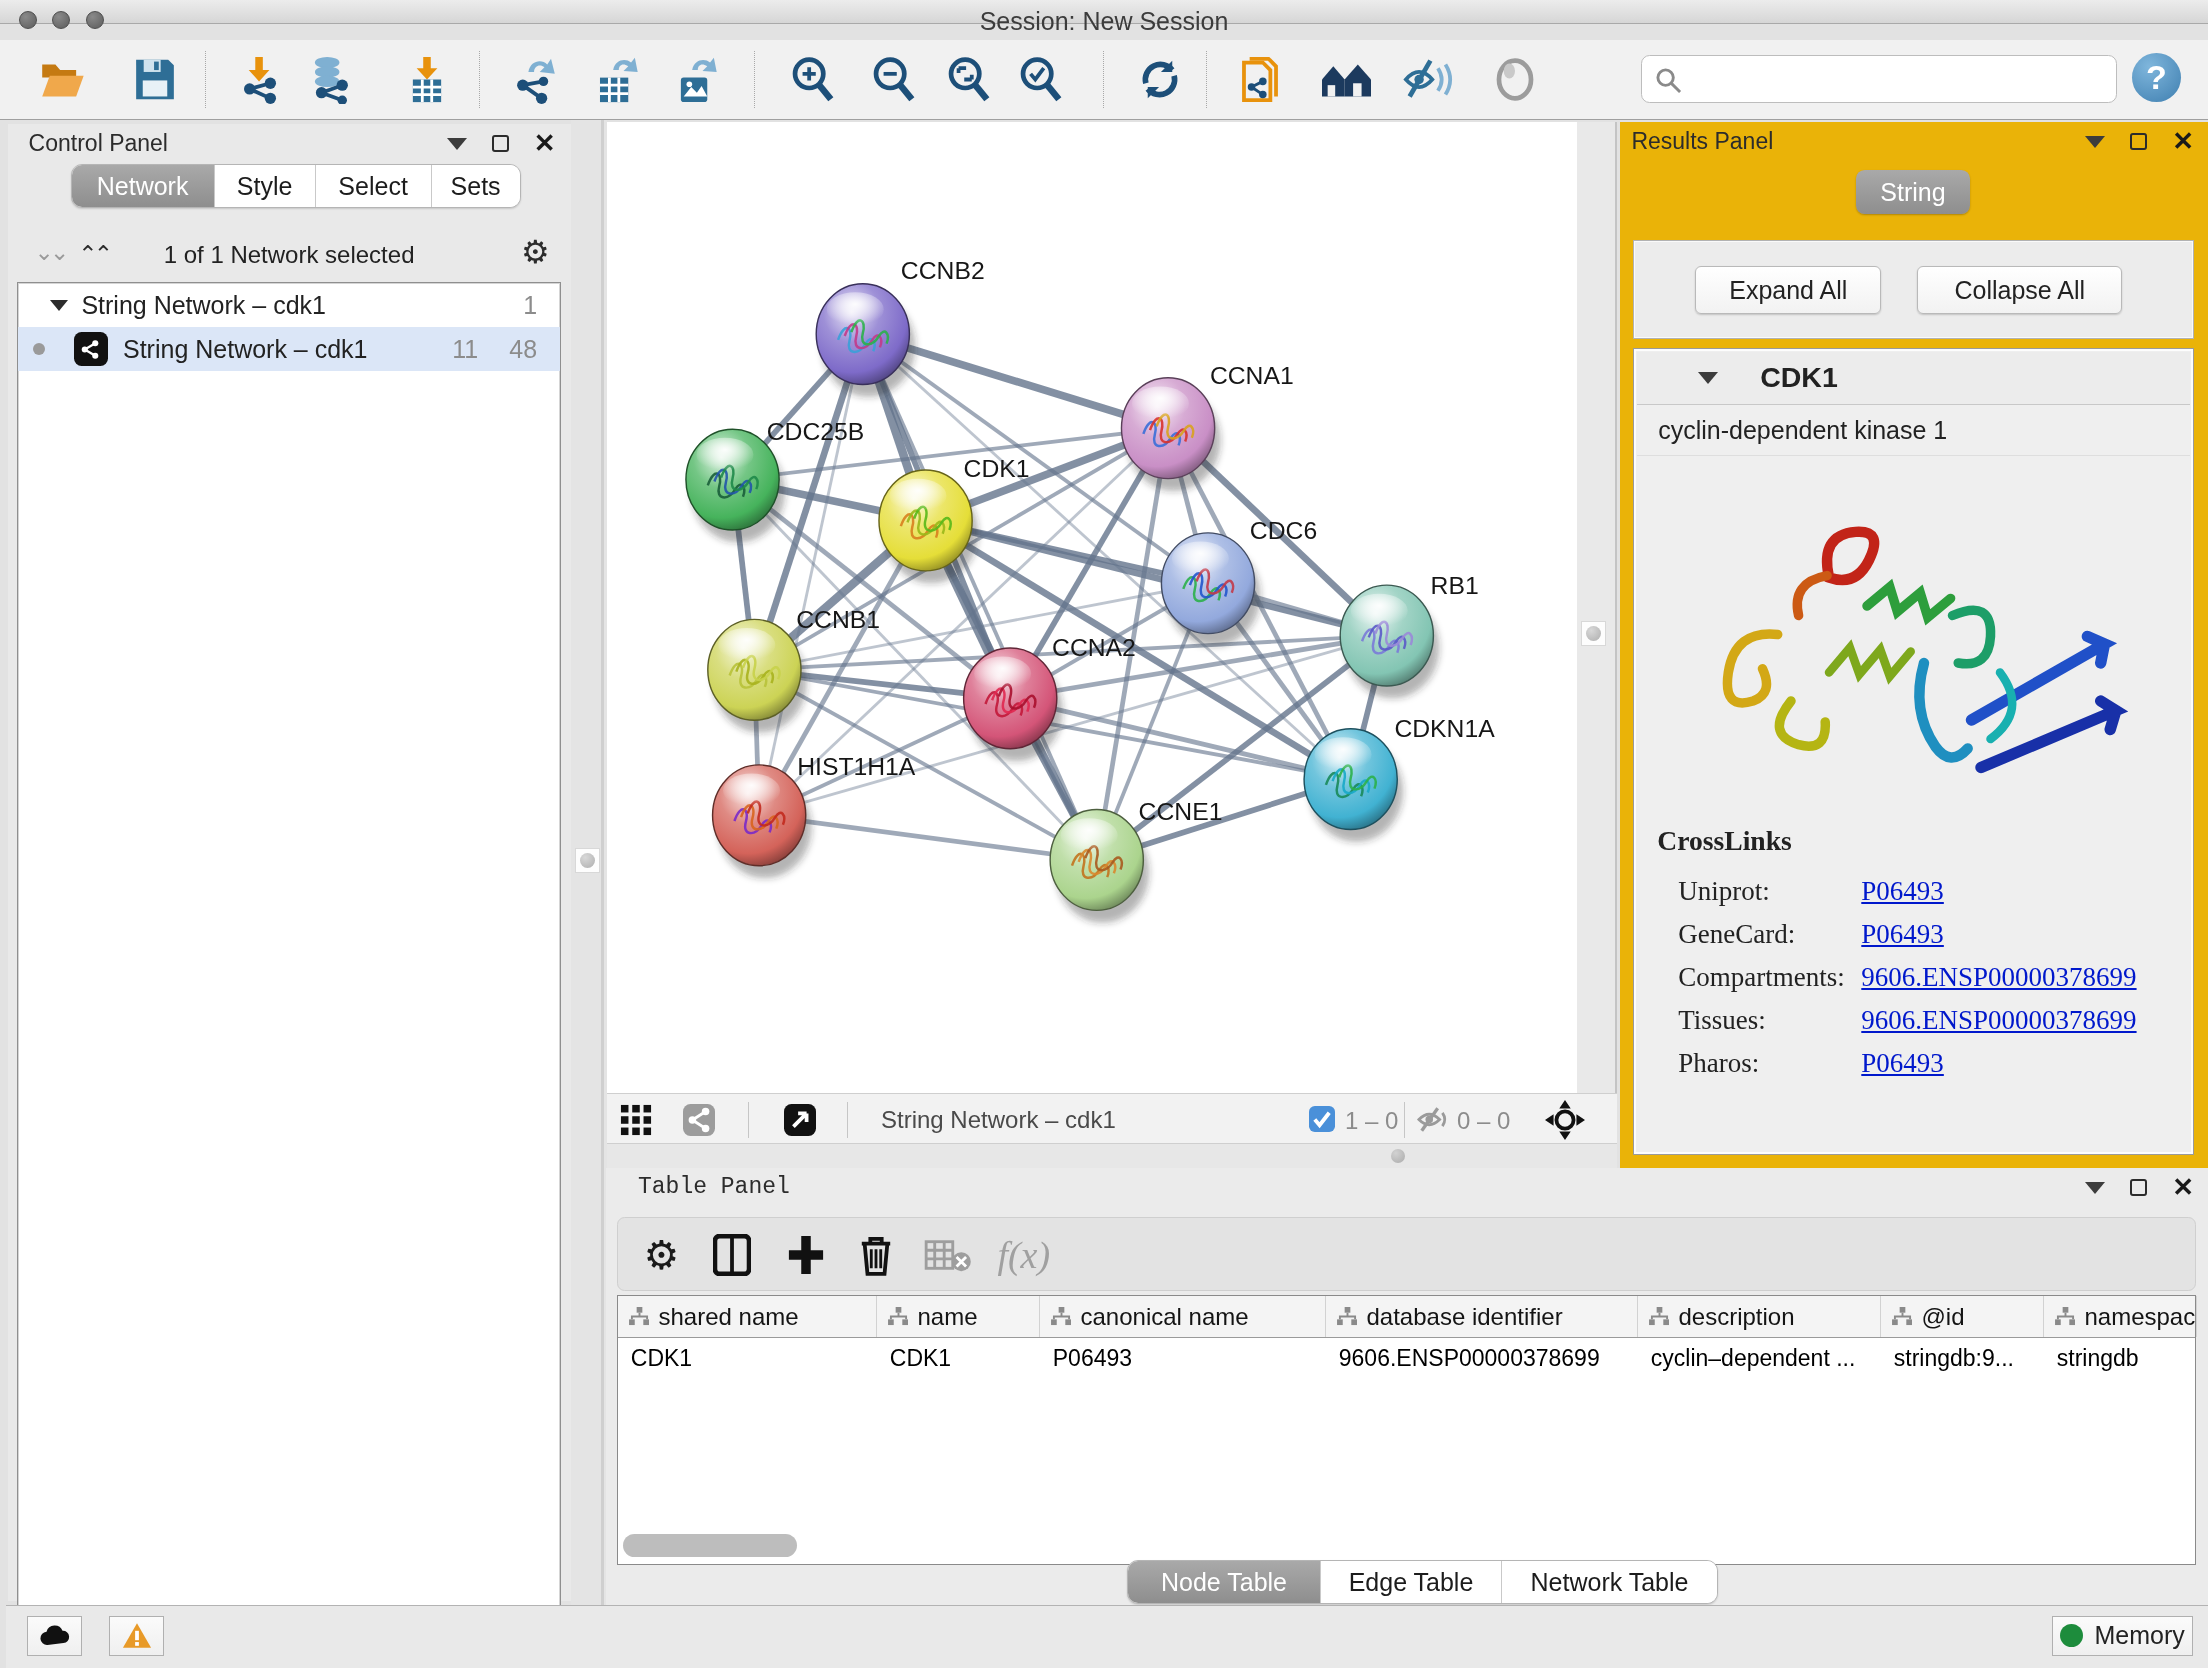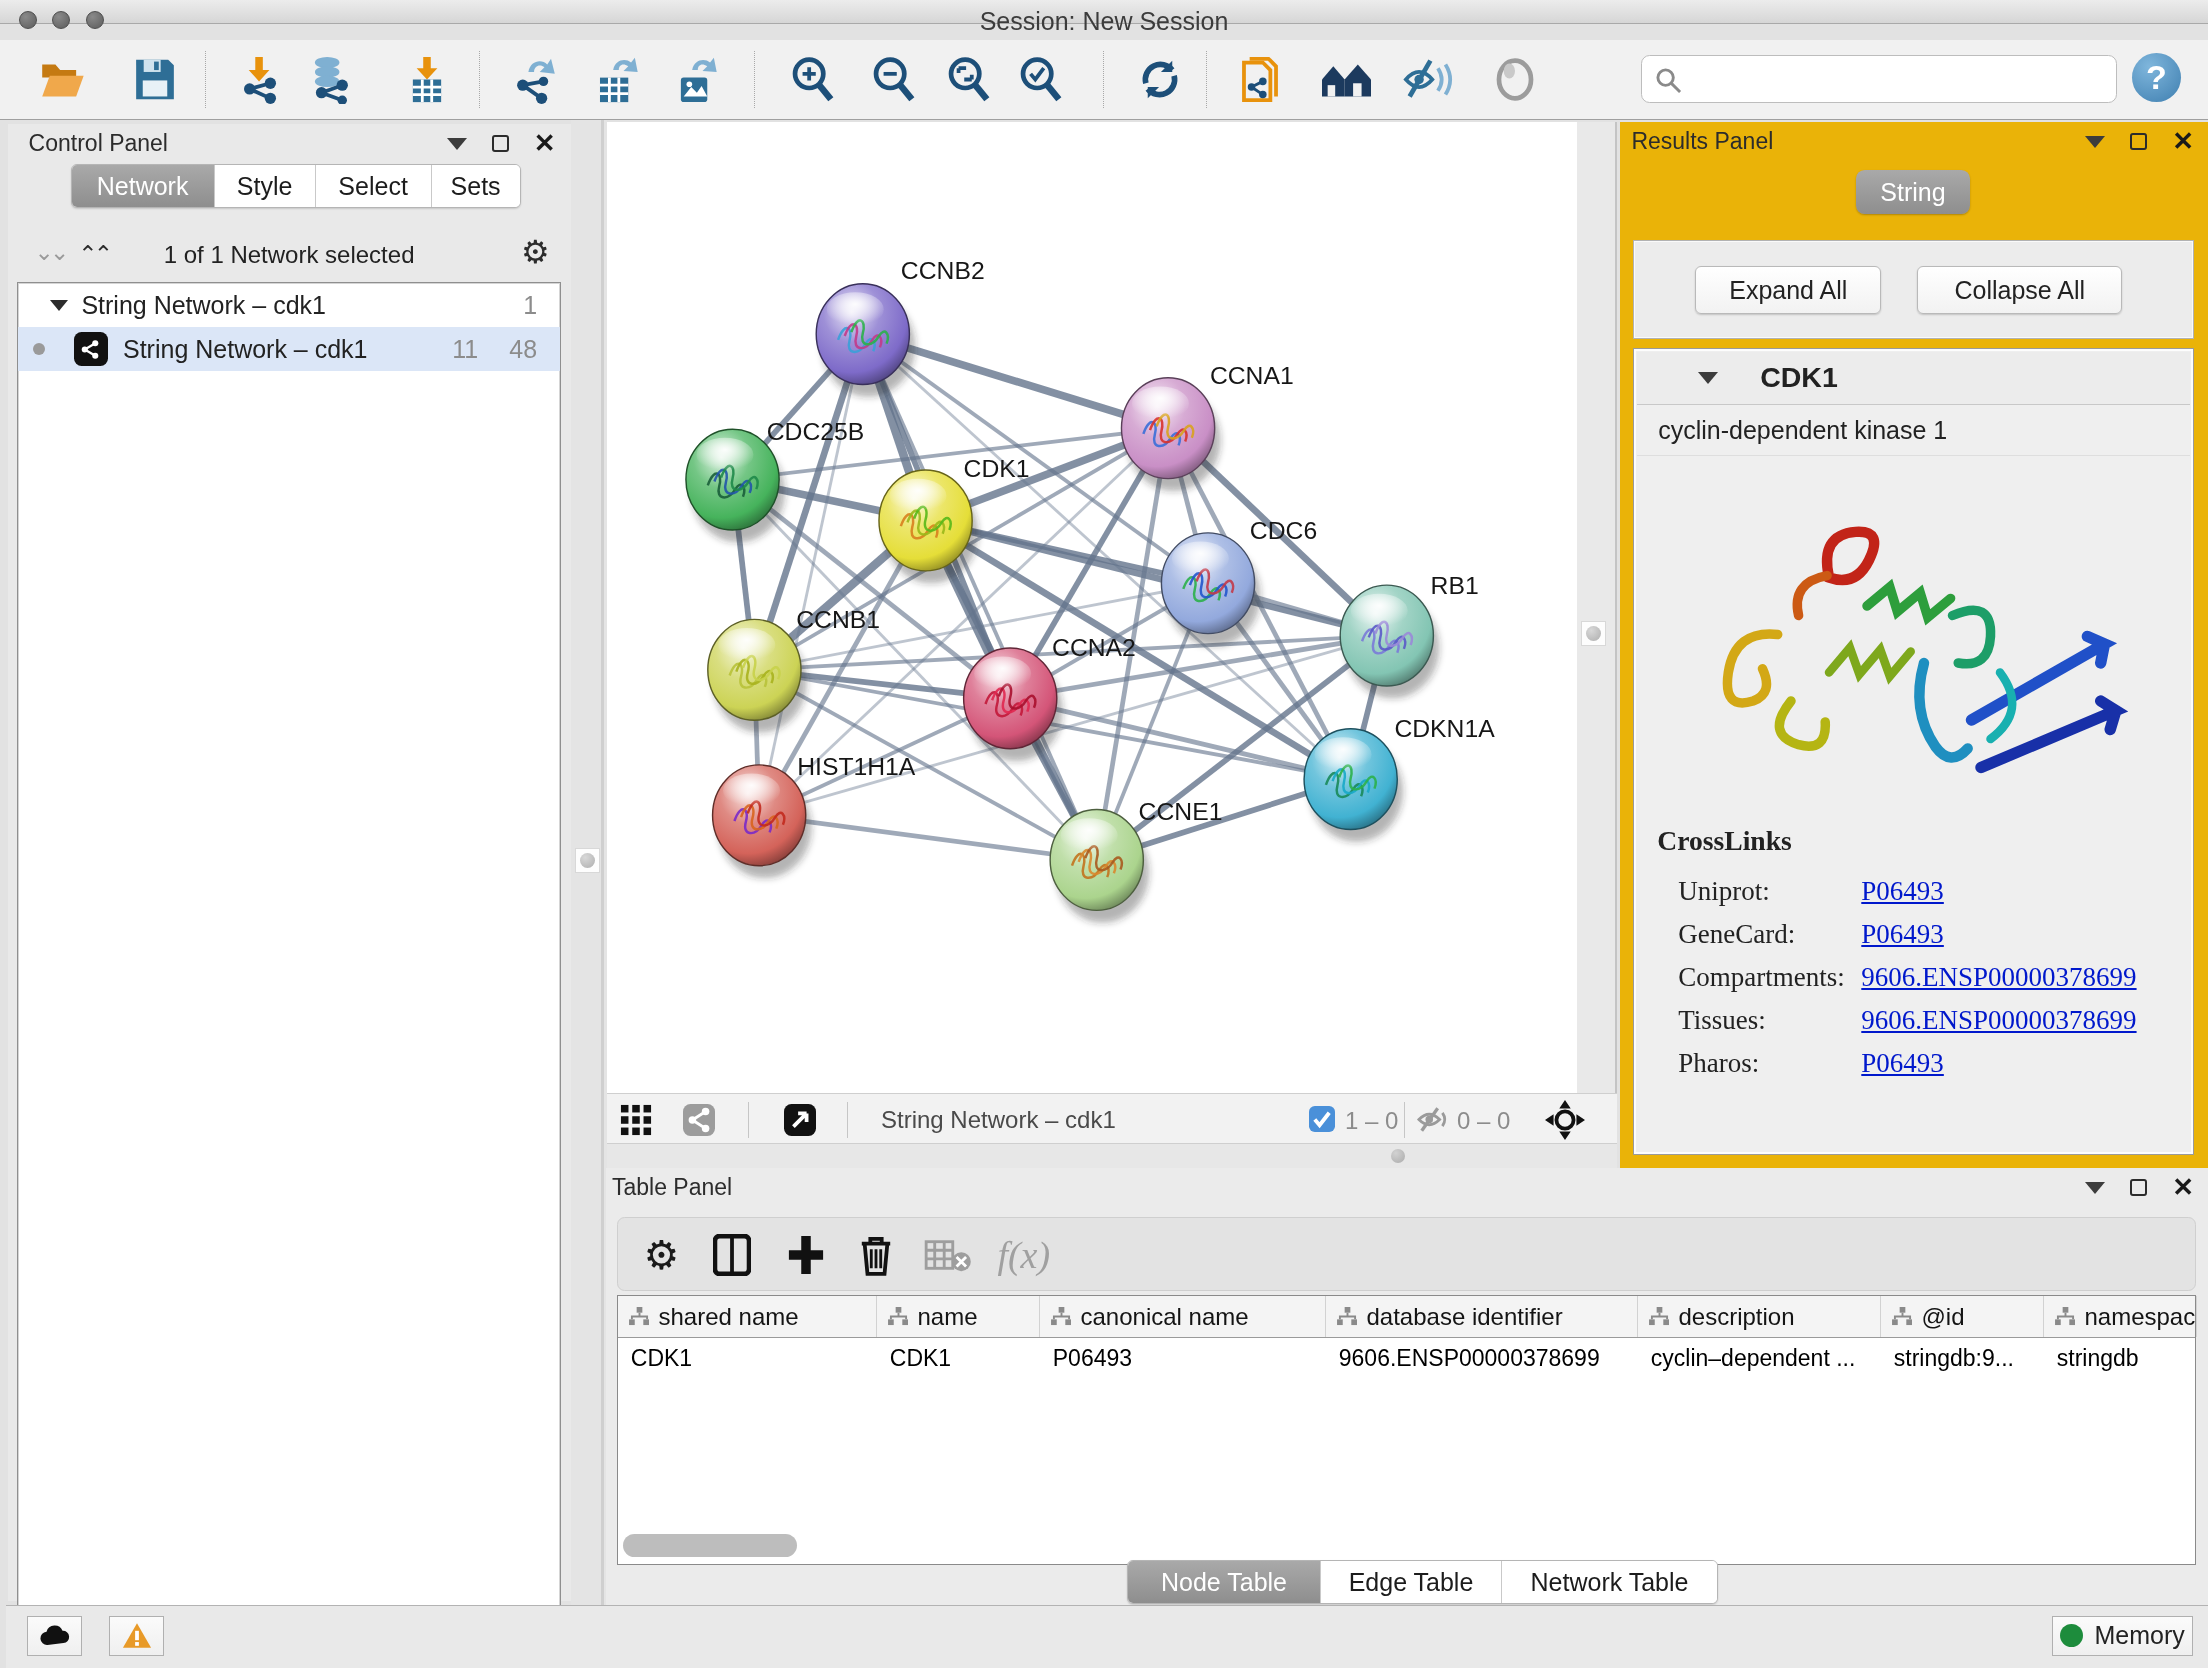--- a/index.html
+++ b/index.html
@@ -30,21 +30,21 @@
 
   
   .panel-title { font-size:23px; color:#2c2c2c; }
   .ph-ics { display:flex; gap:25px; align-items:center; }
   .ph-caret { width:0; height:0; border-left:10.5px solid transparent; border-right:10.5px solid transparent;
     border-top:12.4px solid #3c3c3c; }
   .ph-float { width:17px; height:17px; border:2.9px solid #2c2c2c; border-radius:2.9px; }
   .ph-close { font-size:26px; font-weight:bold; color:#1a1a1a; line-height:17px; }
 
   
-  .seg { display:flex; height:44px; border-radius:6px; overflow:hidden;
+  .seg { display:flex; height:44px; border-radius:11px; overflow:hidden;
     border:1px solid #b5b5b5; background:#fff; box-shadow:0 1px 1.9px rgba(0,0,0,.15); }
   .seg .tab { display:flex; align-items:center; justify-content:center; font-size:25px;
     color:#1c1c1c; background:#fff; border-right:1px solid #c9c9c9; cursor:pointer; }
   .seg .tab:last-child { border-right:none; }
   .seg .tab.sel { background:linear-gradient(#a9a9a9,#8e8e8e); color:#fff; }
 
   
   #control-panel { left:7.6px; top:124px; width:563px; height:1477px; background:#e9e9e9; }
   #cp-tree-box { left:9.5px; top:158px; width:544px; height:1416px; background:#fff;
     border:1.9px solid #8f8f8f; box-shadow:inset 0 0 0 1px #d5d5d5; }
@@ -662,21 +662,21 @@
           <div class="cl-row">
             <span class="cl-label">Pharos:</span>
             <span class="cl-val"><a href="#">P06493</a></span>
           </div>
         </div>
     </div>
   </div>
 </div>
 
 <div id="table-panel" class="abs">
-  <div class="abs" style="left:6px; top:5.7px;">
+  <div class="abs" style="left:32px; top:5.7px;font-family:Liberation Mono, monospace;">
     <span class="panel-title">Table Panel</span></div>
   <div class="ph-ics abs" style="right:15px; top:11.4px;">
     <span class="ph-caret"></span>
     <span class="ph-float"></span>
     <span class="ph-close">✕</span>
   </div>
   <div id="tp-toolbar" class="abs">
     <span class="tp-ic abs" style="left:25px; font-size:40px; color:#1a1a1a;">⚙</span>
     <span class="tp-ic abs" style="left:95px;">
       <svg width="38" height="42" viewBox="0 0 40 44">

